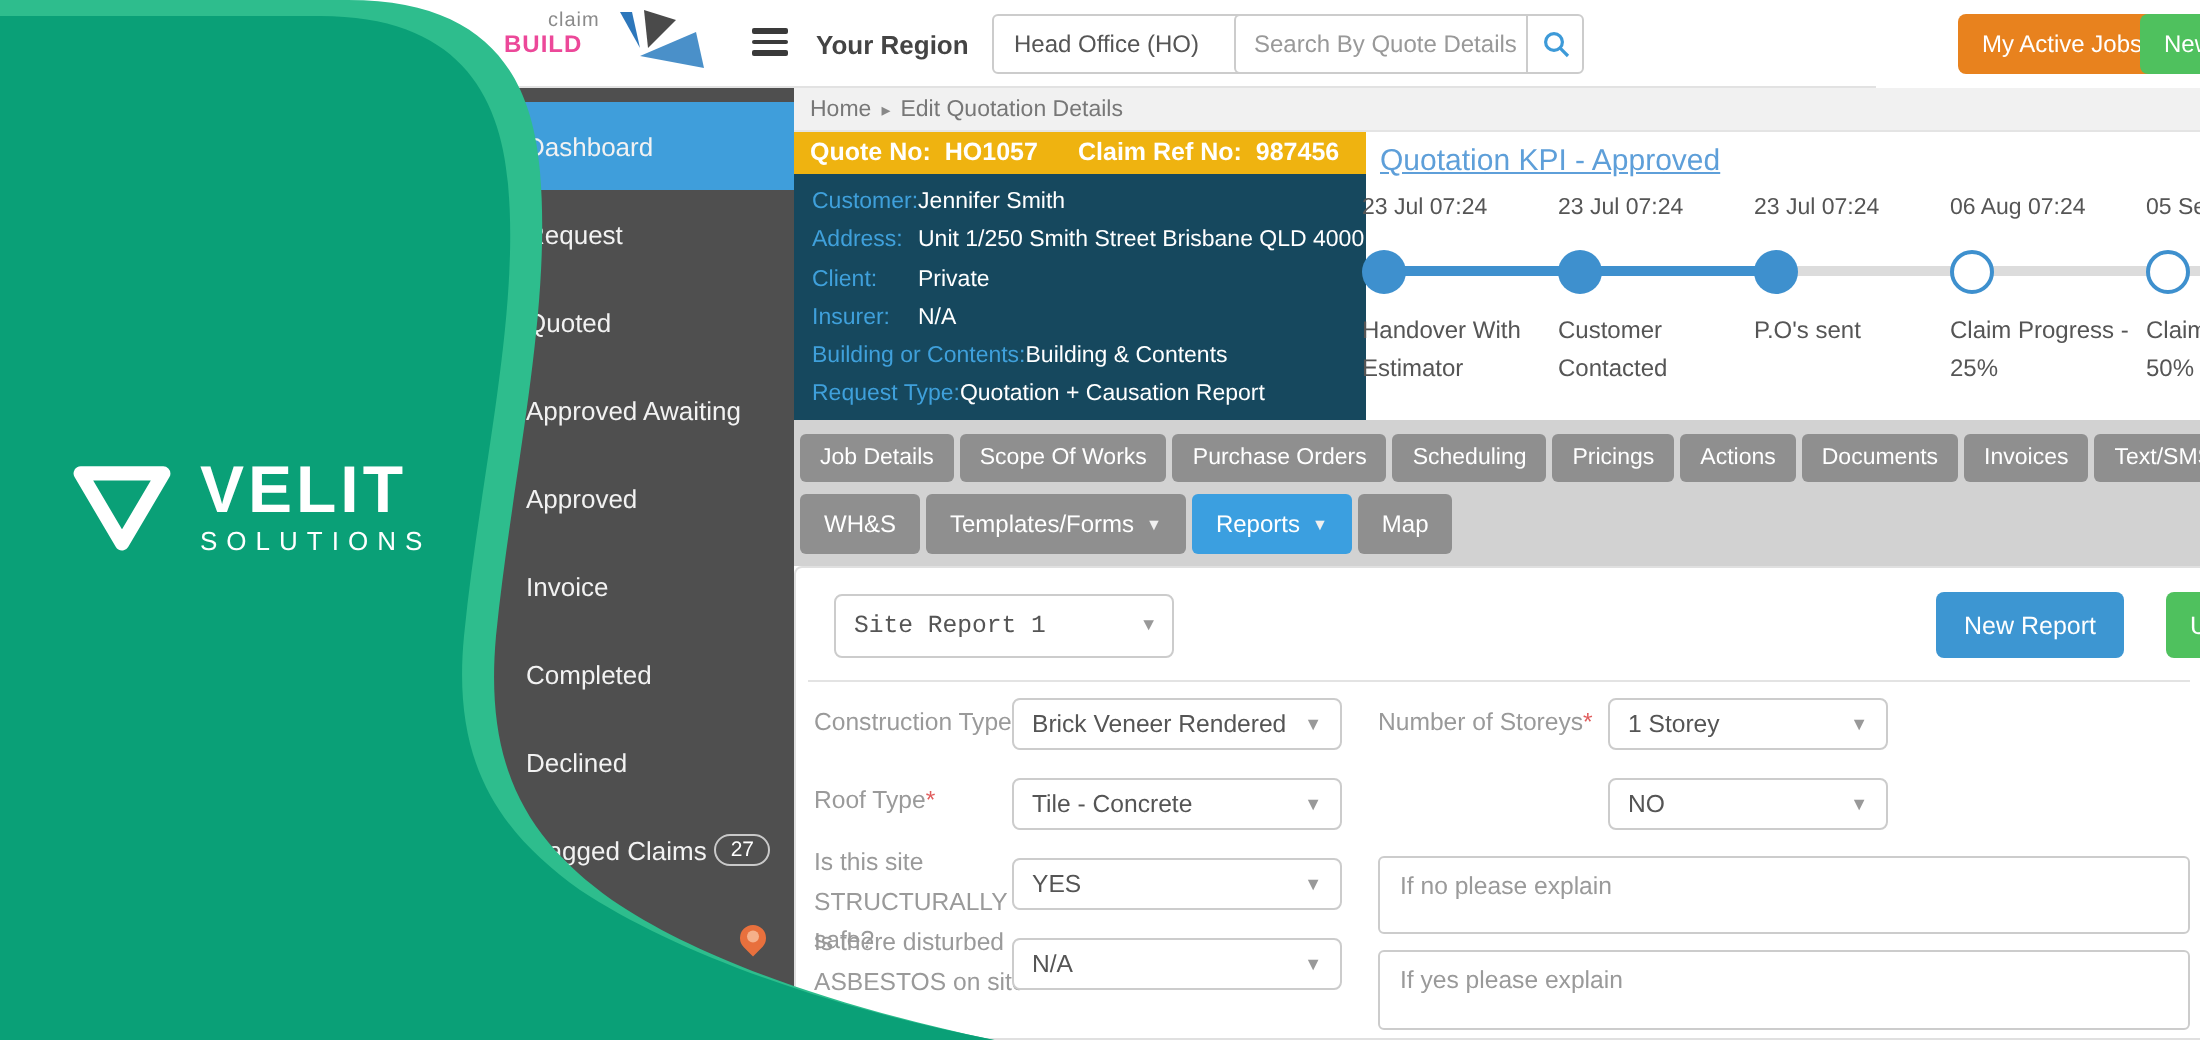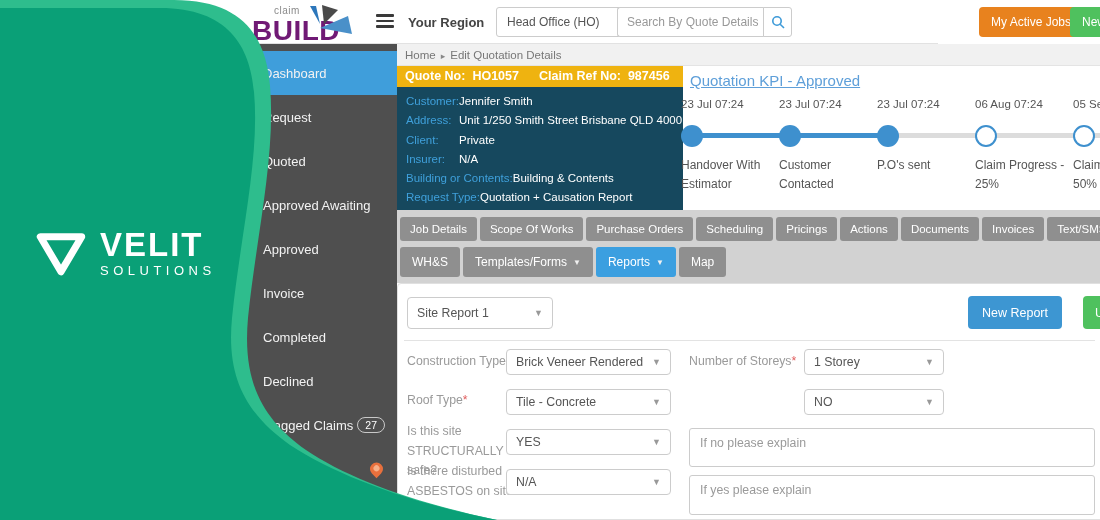--- a/index.html
+++ b/index.html
@@ -4,21 +4,21 @@
 <style>
   * { margin:0; padding:0; box-sizing:border-box; }
   html,body { width:1100px; height:520px; }
   body { font-family:"Liberation Sans", sans-serif; background:#fff; }
   #app { position:relative; width:1100px; height:520px; overflow:hidden; background:#fff; }
 
   
   .topbar { position:absolute; left:0; top:0; width:938px; height:44px; background:#fff; border-bottom:1px solid #e2e2e2; z-index:5; }
   .logo { position:absolute; left:252px; top:3px; width:104px; height:40px; }
   .logo .claim { position:absolute; left:22px; top:2px; font-size:10px; color:#8a8a8a; letter-spacing:.5px; }
-  .logo .build { position:absolute; left:0px; top:12px; font-size:28px; font-weight:bold; color:#701a75; letter-spacing:.5px; }
+  .logo .build { position:absolute; left:0px; top:12px; font-size:12px; font-weight:bold; color:#ec4899; letter-spacing:.5px; }
   .logo svg { position:absolute; left:56px; top:1px; }
   .hamburger { position:absolute; left:376px; top:14px; width:18px; height:15px; cursor:pointer; }
   .hamburger i { display:block; height:2.6px; background:#3a3a3a; margin-bottom:3px; border-radius:1px; }
   .tb-label { position:absolute; left:408px; top:15px; font-size:13px; font-weight:bold; color:#444; }
   .tb-select { position:absolute; left:468px; top:7px; width:141px; height:30px; background:#fff; border:1px solid #ccc; border-radius:3px; font-size:12px; color:#555; line-height:28px; padding-left:10px;margin-left:28px; }
   .tb-select .caret, .sel .caret { position:absolute; right:9px; top:0; line-height:28px; font-size:9px; color:#999; }
   .search-wrap { position:absolute; left:617px; top:7px; }
   .search-input { width:147px; height:30px; border:1px solid #ccc; border-right:none; border-radius:3px 0 0 3px; font-size:12px; color:#555; padding-left:9px; font-family:"Liberation Sans",sans-serif; outline:none; }
   .search-input::placeholder { color:#999; }
   .search-btn { position:absolute; left:146px; top:0; width:29px; height:30px; background:#fff; border:1px solid #ccc; border-radius:0 3px 3px 0; display:flex; align-items:center; justify-content:center; cursor:pointer; }
@@ -71,21 +71,21 @@
   .tabrow2 { top:37px; }
   .tab { background:#8F8F8F; color:#fff; font-size:11.5px; height:24px; line-height:24px; padding:0 10px; border-radius:3px; cursor:pointer; white-space:nowrap; }
   .tabrow2 .tab { height:30px; line-height:30px; font-size:12px; padding:0 12px; }
   .tab.active { background:#3B9FE0; }
   .tab .tcaret { font-size:8px; margin-left:6px; vertical-align:1px; color:#f0f0f0; }
 
   
   .card { position:absolute; left:397px; top:283px; width:705px; height:237px; background:#fff; border:1px solid #e0e0e0; border-radius:4px 0 0 0; z-index:3; }
   .sel { position:absolute; background:#fff; border:1px solid #ccc; border-radius:4px; font-size:12.3px; color:#555; cursor:pointer; }
   .sel .val { display:block; line-height:24px; padding-left:9px; white-space:nowrap; overflow:hidden; }
-  .sel-report { left:9px; top:13px; width:146px; height:32px; }
+  .sel-report { left:19px; top:13px; width:170px; height:32px;font-family:Liberation Mono, monospace; }
   .sel-report .val { line-height:30px; }
   .btn-new-report { position:absolute; left:570px; top:12px; height:33px; background:#3D96D2; border:none; border-radius:4px; color:#fff; font-size:12.5px; padding:0 14px; cursor:pointer; font-family:"Liberation Sans",sans-serif; }
   .btn-update { position:absolute; left:685px; top:12px; height:33px; width:80px; background:#4FC15E; border:none; border-radius:4px; color:#fff; font-size:12.5px; padding:0 12px; text-align:left; cursor:pointer; font-family:"Liberation Sans",sans-serif; }
   .card-divider { position:absolute; left:6px; right:6px; top:56px; height:1px; background:#e3e3e3; }
   .f-label { position:absolute; font-size:12.3px; color:#9a9a9a; line-height:1.6; width:118px; }
   .req { color:#E05C5C; }
   .f-sel { height:26px; }
   .f-sel .val { line-height:24px; }
   .f-sel .caret { line-height:24px; }
   .ta { position:absolute; left:291px; width:406px; border:1px solid #ccc; border-radius:3px; font-size:12.3px; color:#555; padding:7px 10px; resize:none; font-family:"Liberation Sans",sans-serif; outline:none; }

